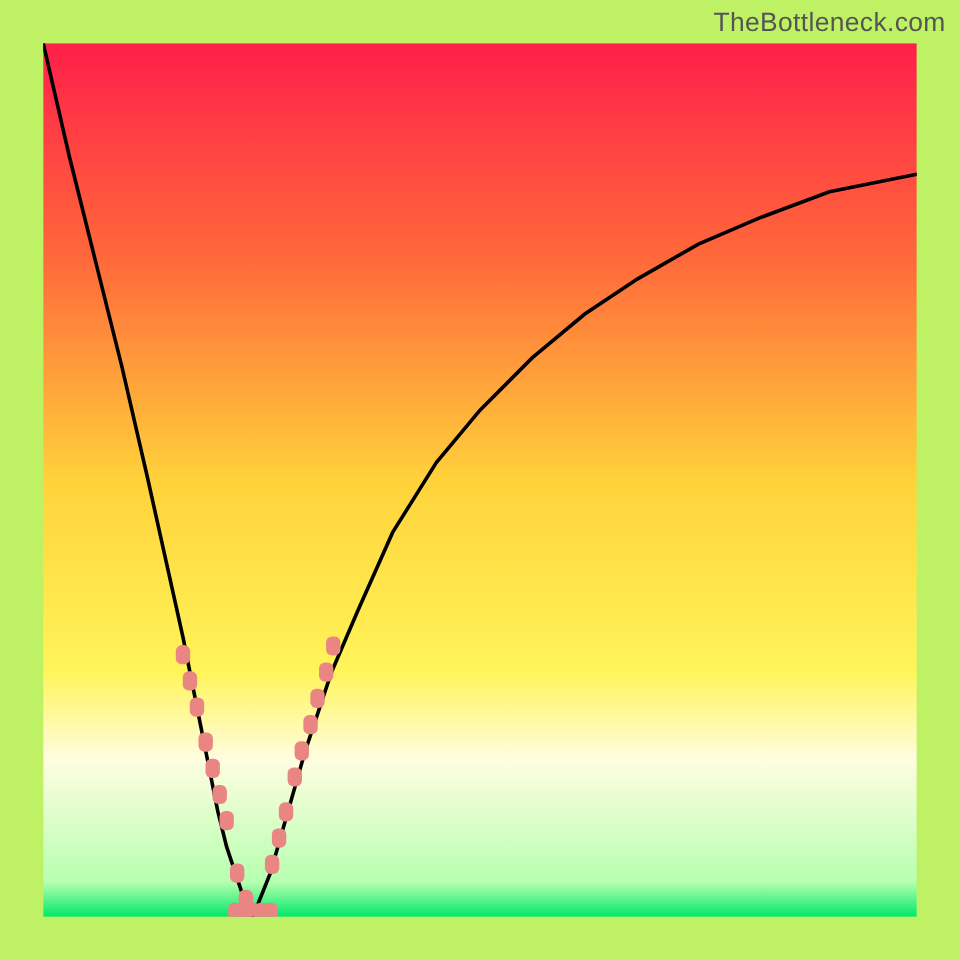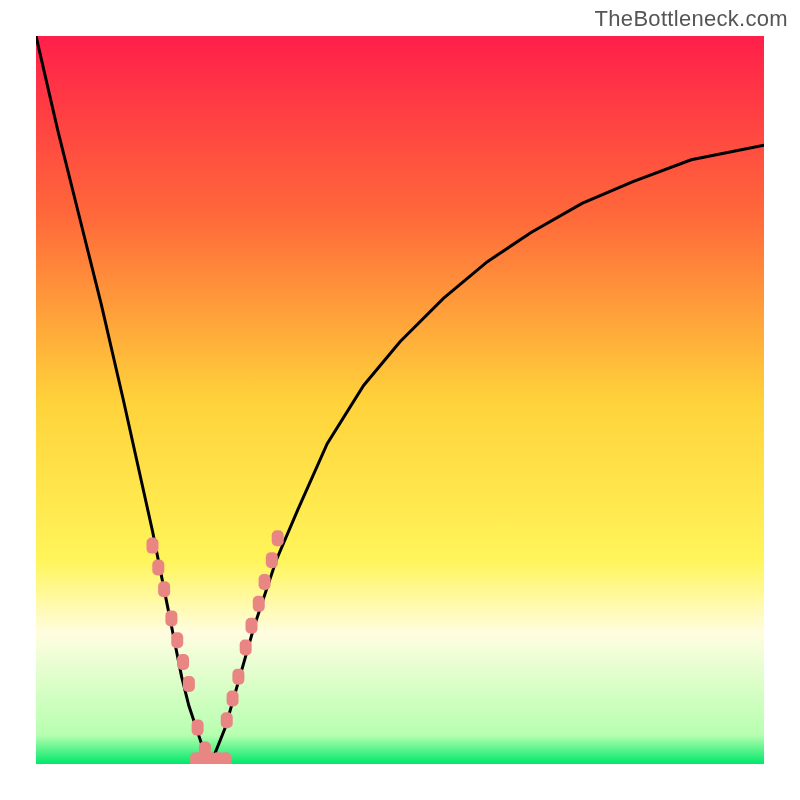--- a/index.html
+++ b/index.html
@@ -10,21 +10,21 @@
     background: #000;
     overflow: hidden;
     font-family: Arial, Helvetica, sans-serif;
   }
   .frame {
     position: absolute;
     left: 0;
     top: 0;
     width: 800px;
     height: 800px;
-    background: #ffffff;
+    background: #bef264;
   }
   .plot {
     position: absolute;
     left: 36px;
     top: 36px;
     width: 728px;
     height: 728px;
   }
   .watermark {
     position: absolute;

